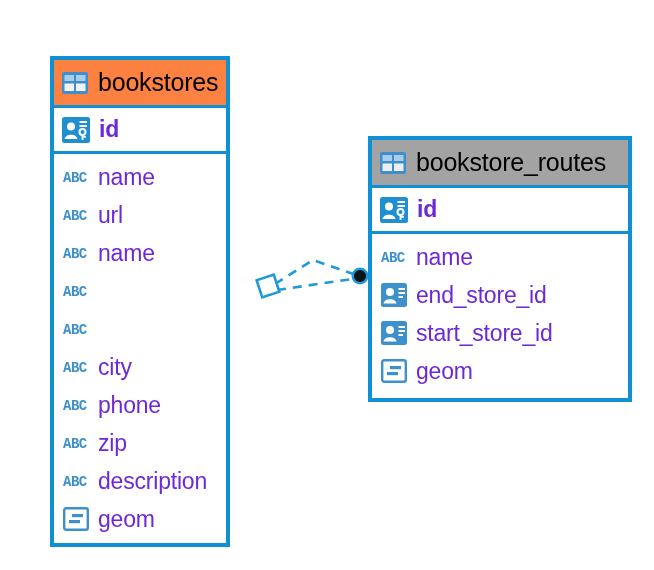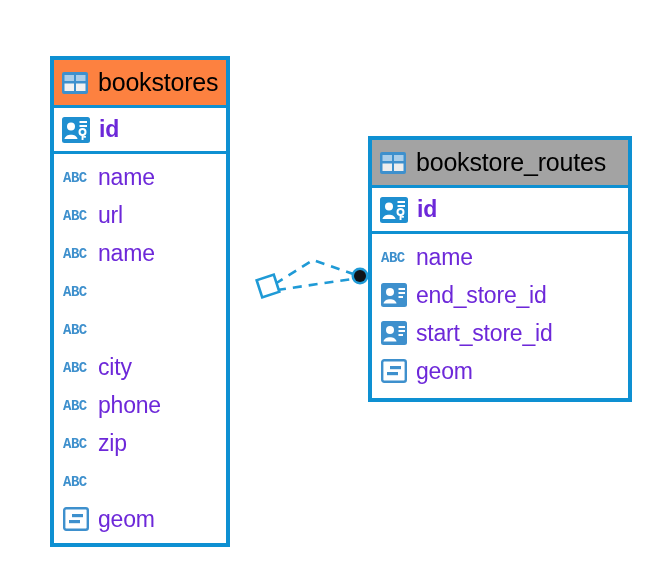--- a/index.html
+++ b/index.html
@@ -225,20 +225,21 @@
         </span>
         <span class="field-label">zip</span>
       </div>
 
       <div class="field-row">
         <span class="icon icon-abc">
           <svg viewBox="0 0 26 16" width="26" height="16">
             <text x="0" y="13" font-family="'Liberation Mono', monospace" font-size="14" font-weight="bold" fill="#3e90cd" letter-spacing="-0.5">ABC</text>
           </svg>
         </span>
+        <span class="field-label">description</span>
       </div>
 
       <div class="field-row">
         <span class="icon icon-geom">
           <svg viewBox="0 0 26 24" width="26" height="24">
             <rect x="1.2" y="1.2" width="23.6" height="21.6" rx="2" fill="#ffffff" stroke="#3e90cd" stroke-width="2.4"></rect>
             <rect x="9" y="7" width="11" height="3.2" fill="#3e90cd"></rect>
             <rect x="6" y="13" width="11" height="3.2" fill="#3e90cd"></rect>
           </svg>
         </span>

